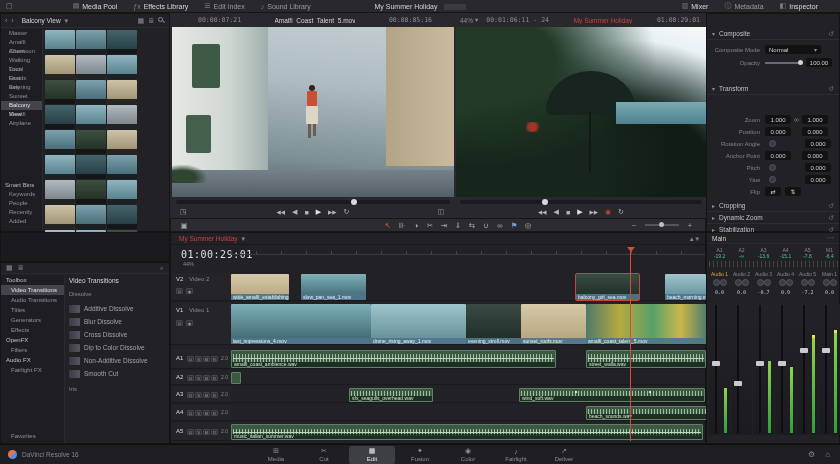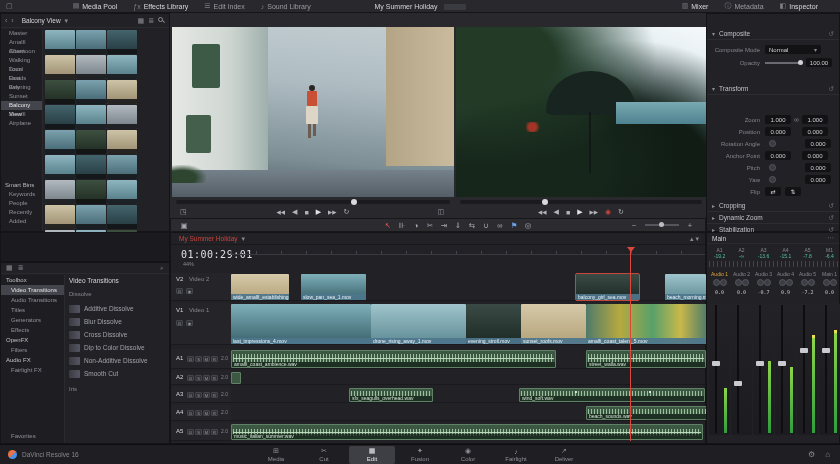--- a/index.html
+++ b/index.html
@@ -257,20 +257,25 @@
         </div>
       <div class="thumb t-c">
           <div class="lab"></div>
         </div>
       <div class="thumb t-f">
           <div class="lab"></div>
         </div>
     </div>
   </div>
 
+  <div class="vbar" style="left:172px;width:282px">
+    <span class="mono" style="margin-left:26px">00:00:07:21</span>
+    <span class="brt nowrap" style="margin:0 auto;max-width:120px">Amalfi_Coast_Talent_5.mov</span>
+    <span class="mono" style="margin-right:22px">00:00:05:16</span>
+  </div>
   <div class="abs" style="left:172px;top:27px;width:282px;height:170px;background:linear-gradient(185deg,#c2cdd1 0%,#aebcc2 35%,#7d8e95 75%,#4a565c 100%);overflow:hidden">
     <div class="abs" style="left:0;top:0;width:34%;height:100%;background:linear-gradient(90deg,#e6e8e4 0%,#cfd6d2 60%,#9fb0ac 100%)"></div>
     <div class="abs" style="left:7%;top:10%;width:10%;height:26%;background:#3c5a46;border-radius:2px"></div>
     <div class="abs" style="left:5%;top:52%;width:9%;height:22%;background:#44604c;border-radius:2px"></div>
     <div class="abs" style="right:0;top:0;width:24%;height:82%;background:linear-gradient(270deg,#cabb9e,#b3a486)"></div>
     <div class="abs" style="left:0;bottom:0;width:100%;height:16%;background:linear-gradient(180deg,#75818a,#545e66)"></div>
     <div class="abs" style="left:47%;top:34%;width:14px;height:56px">
       <div class="abs" style="left:4px;top:0;width:6px;height:6px;border-radius:50%;background:#2a2520"></div>
       <div class="abs" style="left:2px;top:6px;width:10px;height:15px;background:#c94f35;border-radius:1px"></div>
       <div class="abs" style="left:1px;top:21px;width:12px;height:18px;background:#ddd6c6;border-radius:1px"></div>
@@ -286,20 +291,28 @@
     <span class="tico" style="position:absolute;left:8px">◳</span>
     <span style="font-size:5.5px">◀◀</span>
     <span>◀</span>
     <span>■</span>
     <span style="color:#e2e2e6">▶</span>
     <span style="font-size:5.5px">▶▶</span>
     <span>↻</span>
     <span class="tico" style="position:absolute;right:10px">◫</span>
   </div>
 
+  <div class="vbar" style="left:456px;width:250px">
+    <span style="margin-left:4px">44%</span>
+    <span class="dim" style="margin-left:2px">▾</span>
+    <span class="mono" style="margin-left:8px">00:01:06:11</span>
+    <span class="dim mono" style="margin-left:4px">- 24</span>
+    <span class="nowrap" style="margin:0 auto;color:#c9453b;max-width:90px">My Summer Holiday</span>
+    <span class="mono" style="margin-right:6px">01:00:29:01</span>
+  </div>
   <div class="abs" style="left:456px;top:27px;width:250px;height:170px;background:linear-gradient(200deg,#eaf1f3 0%,#c2d8e0 18%,#7fa8b5 38%,#3f6a5f 62%,#1f332a 85%,#141f1a 100%);overflow:hidden">
     <div class="abs" style="left:0;top:0;width:100%;height:100%;background:
       radial-gradient(ellipse at 12% 18%,#223a26 22%,transparent 55%),
       radial-gradient(ellipse at 30% 80%,#16261b 30%,transparent 60%),
       radial-gradient(ellipse at 70% 95%,#101c14 35%,transparent 65%),
       radial-gradient(ellipse at 88% 10%,rgba(255,255,255,.55) 8%,transparent 40%)"></div>
     <div class="abs" style="left:36%;top:26%;width:36%;height:26%;background:#18241f;border-radius:50% 50% 8% 8%/90% 90% 10% 10%"></div>
     <div class="abs" style="left:53%;top:50%;width:2px;height:36%;background:#101915"></div>
     <div class="abs" style="left:64%;top:44%;width:36%;height:13%;background:linear-gradient(180deg,#79aab2,#4f8290)"></div>
     <div class="abs" style="left:28%;top:56%;width:16px;height:10px;background:radial-gradient(circle at 40% 50%,#a23527 35%,transparent 70%)"></div>

